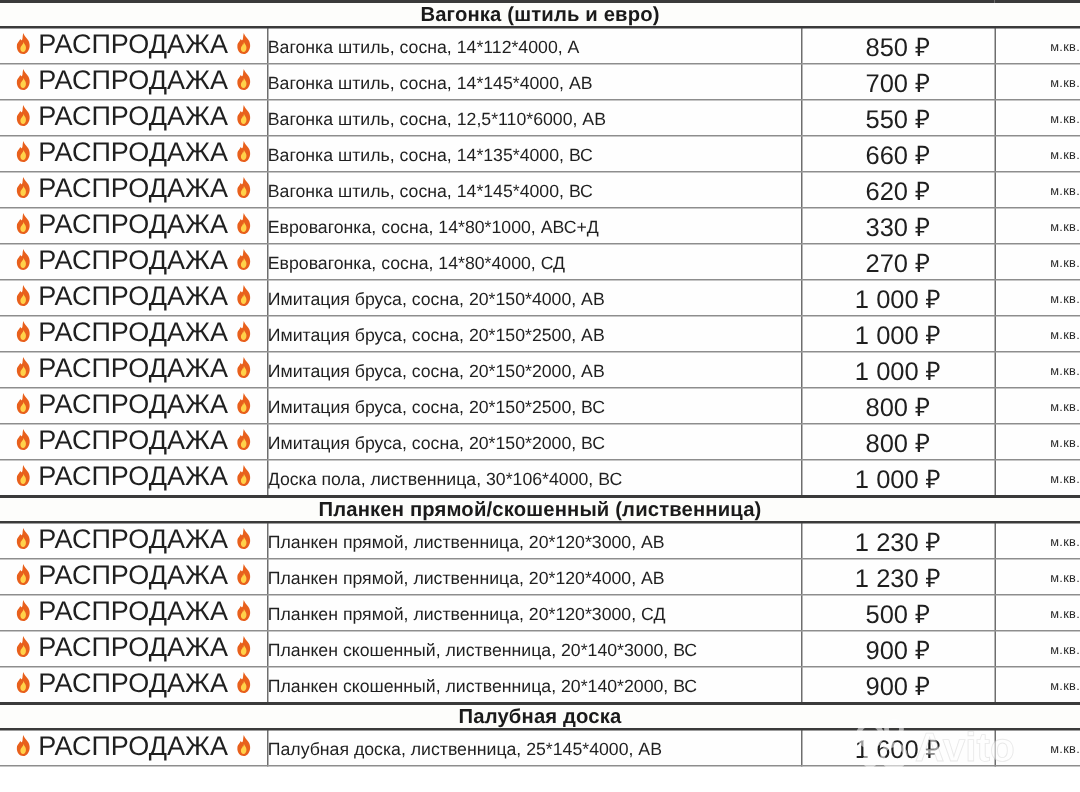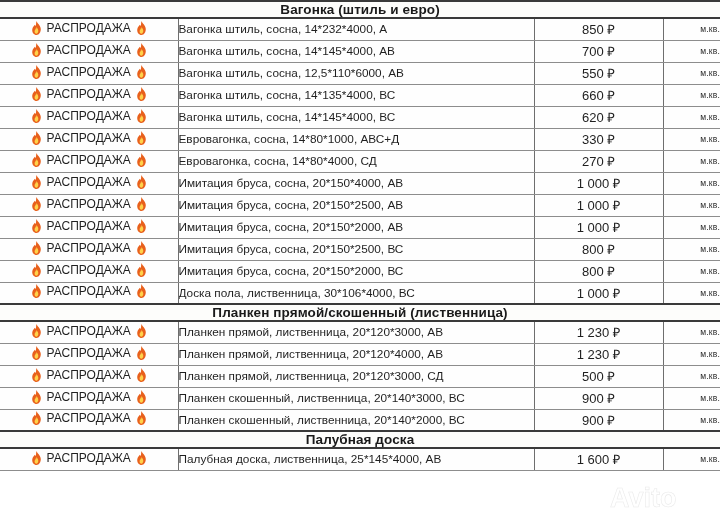--- a/index.html
+++ b/index.html
@@ -52,35 +52,35 @@
     height: 22px;
     background: #fefefe;
     border-top: 1px solid #8d8d8d;
     border-bottom: 1px solid #8d8d8d;
     font-size: 11.5px;
     color: #1f1f1f;
   }
   tr.item-row td.cell-sale {
     text-align: center;
     border-right: 1px solid #6e6e6e;
-    font-size: 12px;
+    font-size: 18px;
     white-space: nowrap;
   }
   tr.item-row td.cell-desc {
     text-align: left;
     padding-left: 6px;
     border-right: 1px solid #6e6e6e;
     font-size: 11.8px;
     white-space: nowrap;
     overflow: hidden;
   }
   tr.item-row td.cell-price {
     text-align: center;
     border-right: 1px solid #6e6e6e;
-    font-size: 13px;
+    font-size: 17px;
     white-space: nowrap;
   }
   tr.item-row td.cell-unit {
     text-align: right;
     font-size: 8.5px;
     color: #2a2a2a;
     letter-spacing: .2px;
     white-space: nowrap;
   }
 
@@ -147,21 +147,21 @@
               </svg>
             </span>
             <span>РАСПРОДАЖА</span>
             <span class="flame">
               <svg viewBox="0 0 22 28" xmlns="http://www.w3.org/2000/svg">
                 <path d="M11 0 C13 6 19 8 19.5 15.5 C20 22 16 28 11 28 C6 28 2 23.5 2.5 17 C2.9 12 6 11 7 7.5 C8.4 10.5 9.6 10 10 7 C10.2 5 10.4 2.4 11 0 Z" fill="#e8601c"></path>
                 <path d="M11.2 12 C12.4 15 14.6 16.4 14.6 19.6 C14.6 23 12.9 25.3 10.8 25.3 C8.6 25.3 7 23.2 7.2 20.4 C7.4 17.8 9.6 17 9.6 14.6 C10.2 15.8 10.6 15.6 10.8 14.2 Z" fill="#ffd24a"></path>
               </svg>
             </span>
           </span></td>
-        <td class="cell-desc">Вагонка штиль, сосна, 14*232*4000, А</td>
+        <td class="cell-desc">Вагонка штиль, сосна, 14*112*4000, А</td>
         <td class="cell-price">850 ₽</td>
         <td class="cell-unit">м.кв.</td>
       </tr>
       <tr class="item-row">
         <td class="cell-sale"><span class="sale-label">
             <span class="flame">
               <svg viewBox="0 0 22 28" xmlns="http://www.w3.org/2000/svg">
                 <path d="M11 0 C13 6 19 8 19.5 15.5 C20 22 16 28 11 28 C6 28 2 23.5 2.5 17 C2.9 12 6 11 7 7.5 C8.4 10.5 9.6 10 10 7 C10.2 5 10.4 2.4 11 0 Z" fill="#e8601c"></path>
                 <path d="M11.2 12 C12.4 15 14.6 16.4 14.6 19.6 C14.6 23 12.9 25.3 10.8 25.3 C8.6 25.3 7 23.2 7.2 20.4 C7.4 17.8 9.6 17 9.6 14.6 C10.2 15.8 10.6 15.6 10.8 14.2 Z" fill="#ffd24a"></path>
               </svg>

